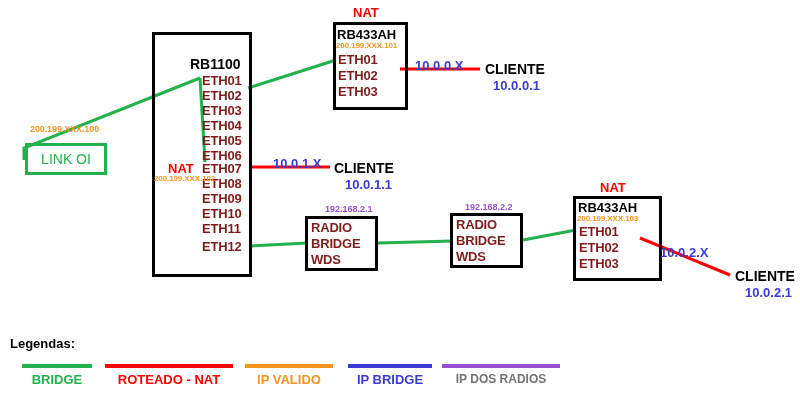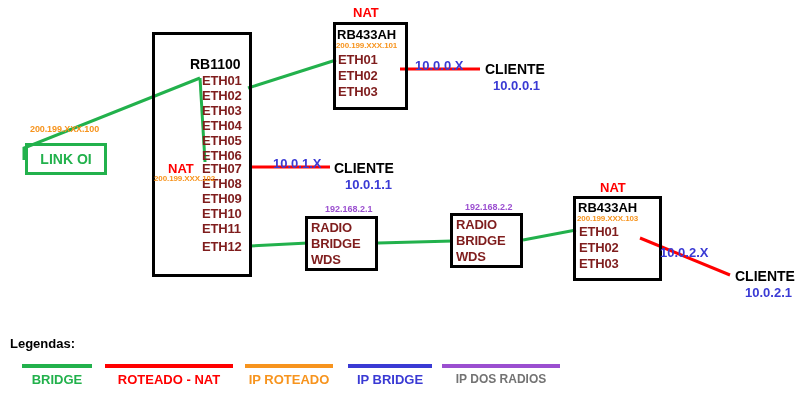--- a/index.html
+++ b/index.html
@@ -85,21 +85,21 @@
     position: absolute;
     box-sizing: border-box;
     border: 3px solid #22b14c;
     background: transparent;
     display: flex;
     align-items: center;
     justify-content: center;
   }
   .link-box-text {
     color: #22b14c;
-    font-weight: bold;
+    font-weight: normal;
     font-size: 14px;
     white-space: nowrap;
   }
   .legend-title {
     position: absolute;
     left: 10px;
     top: 336px;
     font-weight: bold;
     font-size: 13px;
     color: #000000;
@@ -222,21 +222,21 @@
     <div class="legend-item" style="left:12px; width:70px;">
       <div class="legend-bar" style="background:#22b14c;"></div>
       <div class="legend-text" style="color:#22b14c;">BRIDGE</div>
     </div>
     <div class="legend-item" style="left:95px; width:128px;">
       <div class="legend-bar" style="background:#ff0000;"></div>
       <div class="legend-text" style="color:#ff0000;">ROTEADO - NAT</div>
     </div>
     <div class="legend-item" style="left:235px; width:88px;">
       <div class="legend-bar" style="background:#f7941e;"></div>
-      <div class="legend-text" style="color:#f7941e;">IP ROTEADO</div>
+      <div class="legend-text" style="color:#f7941e;">IP VALIDO</div>
     </div>
     <div class="legend-item" style="left:338px; width:84px;">
       <div class="legend-bar" style="background:#3a3ad4;"></div>
       <div class="legend-text" style="color:#3a3ad4;">IP BRIDGE</div>
     </div>
     <div class="legend-item" style="left:432px; width:118px;">
       <div class="legend-bar" style="background:#9b4fd0;"></div>
       <div class="legend-text" style="color:#737373; font-size:12px;">IP DOS RADIOS</div>
     </div>
   </div>

